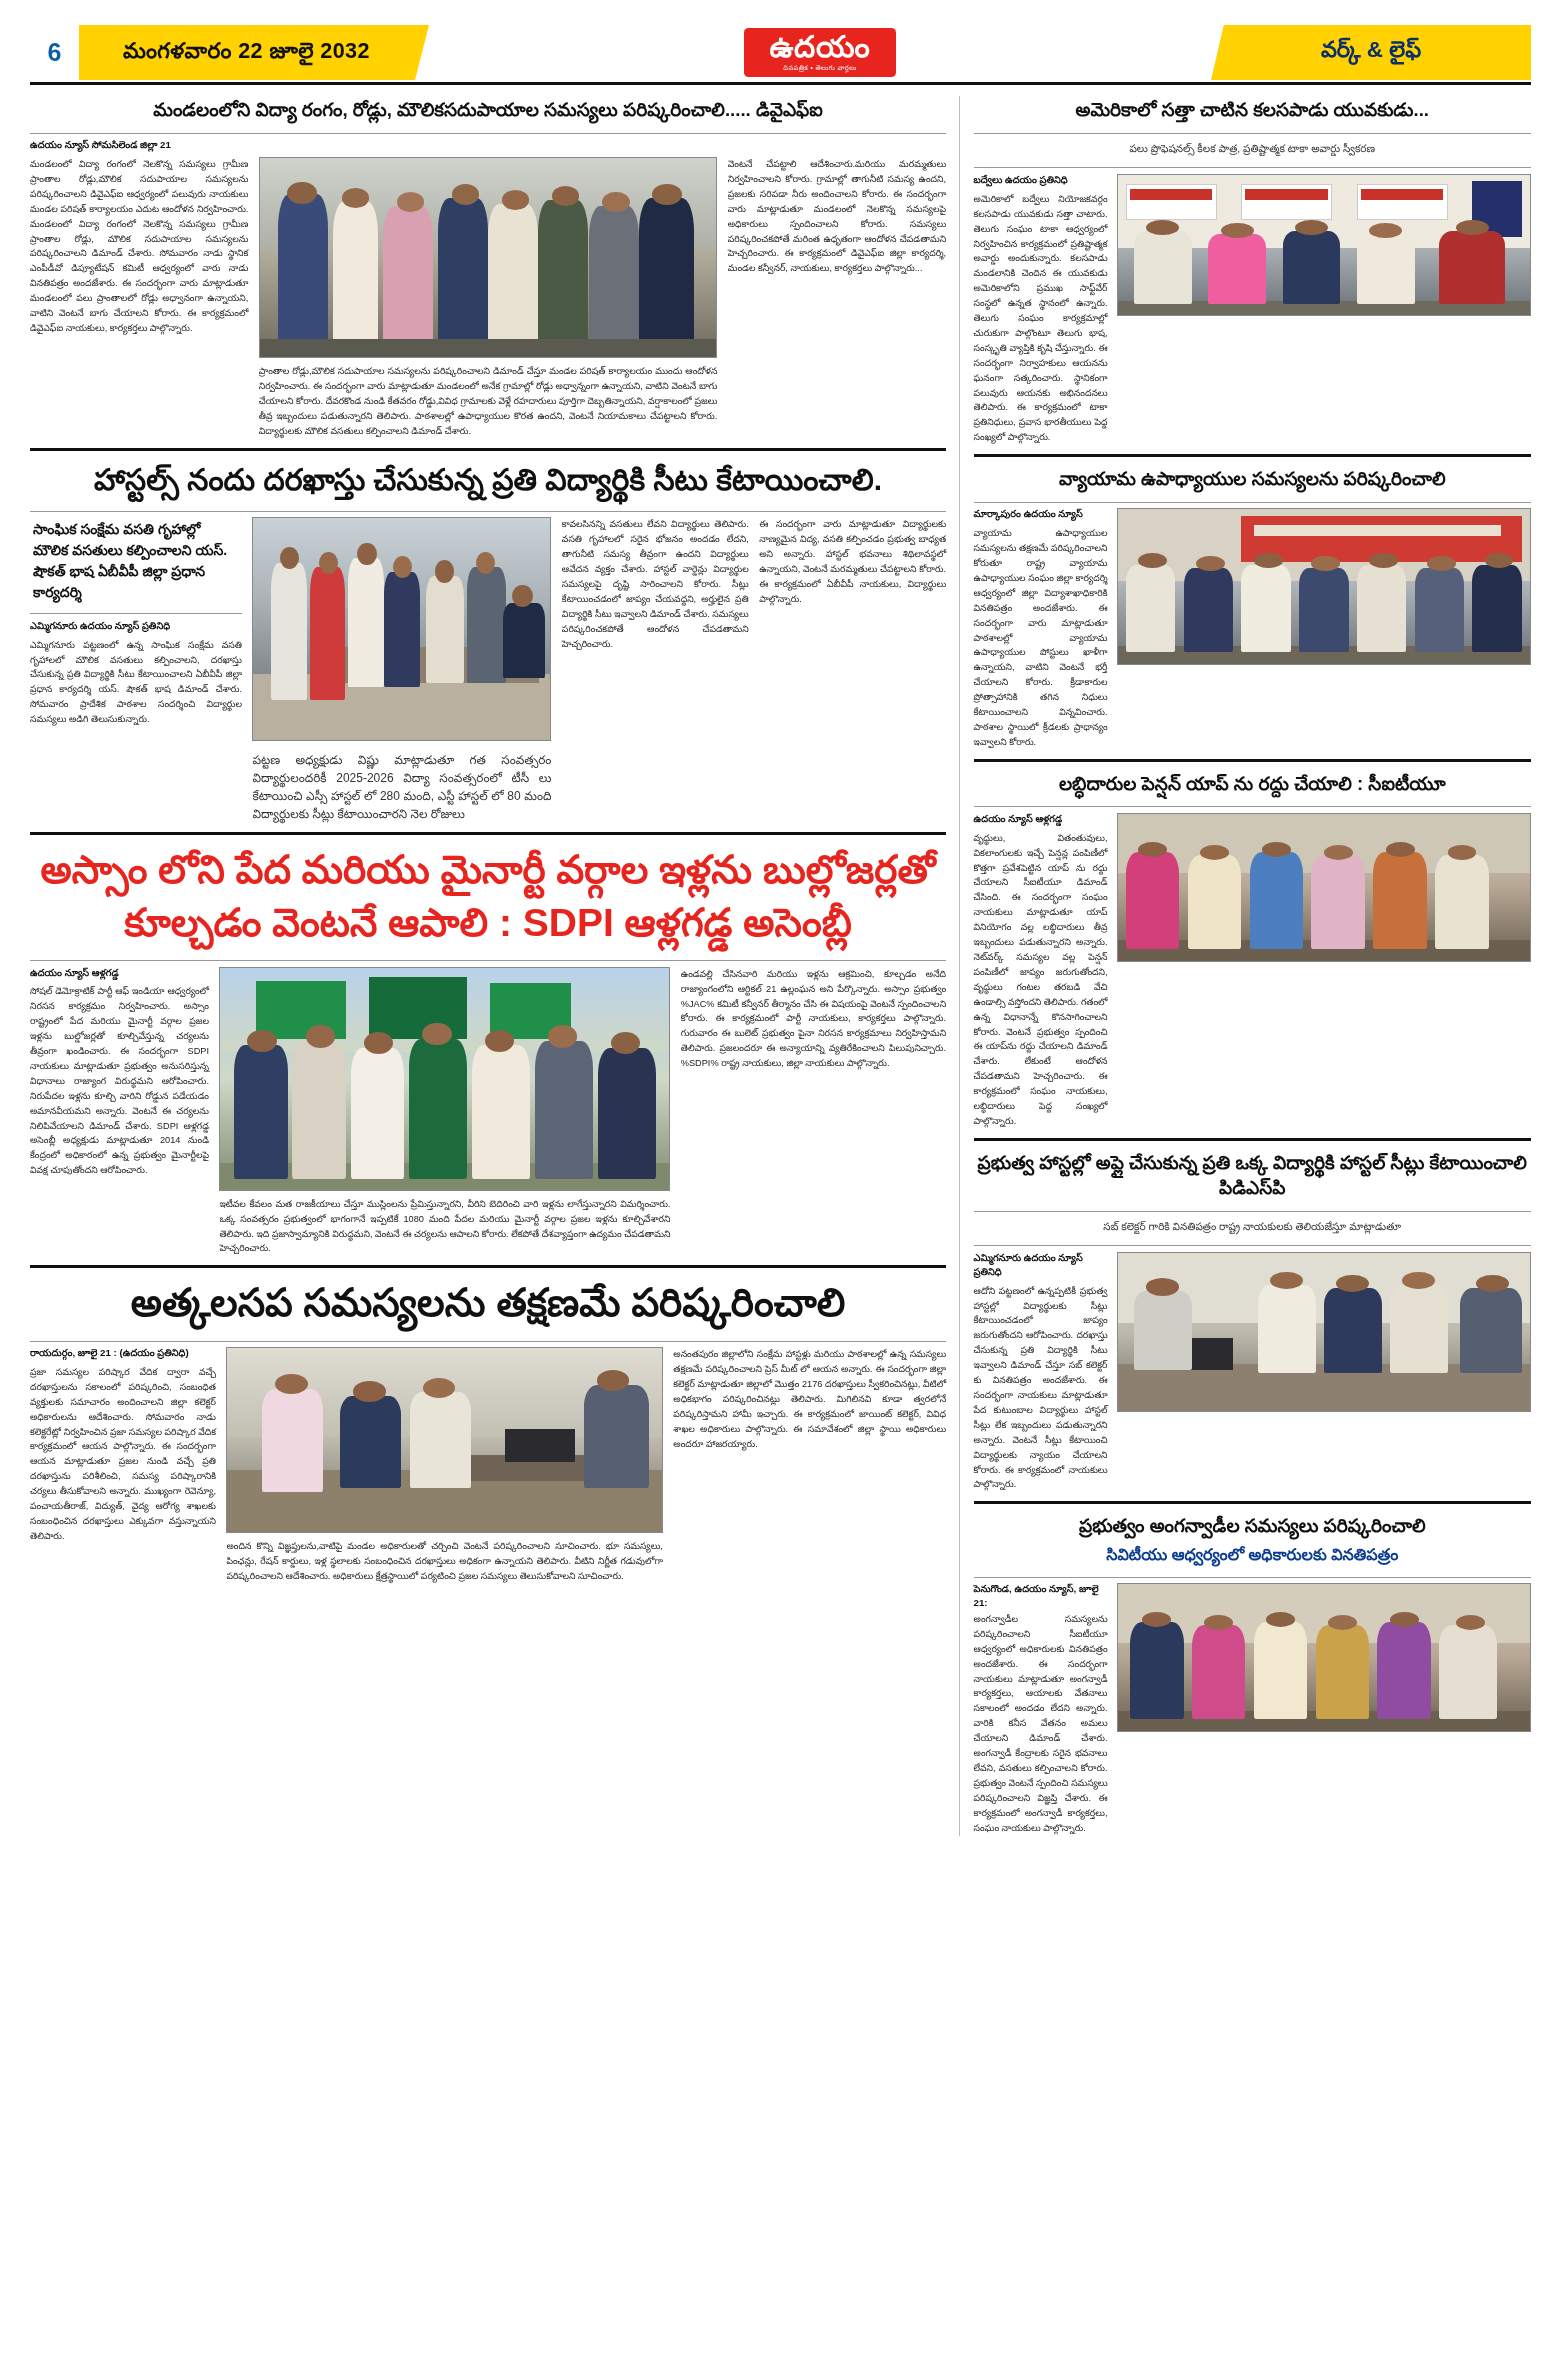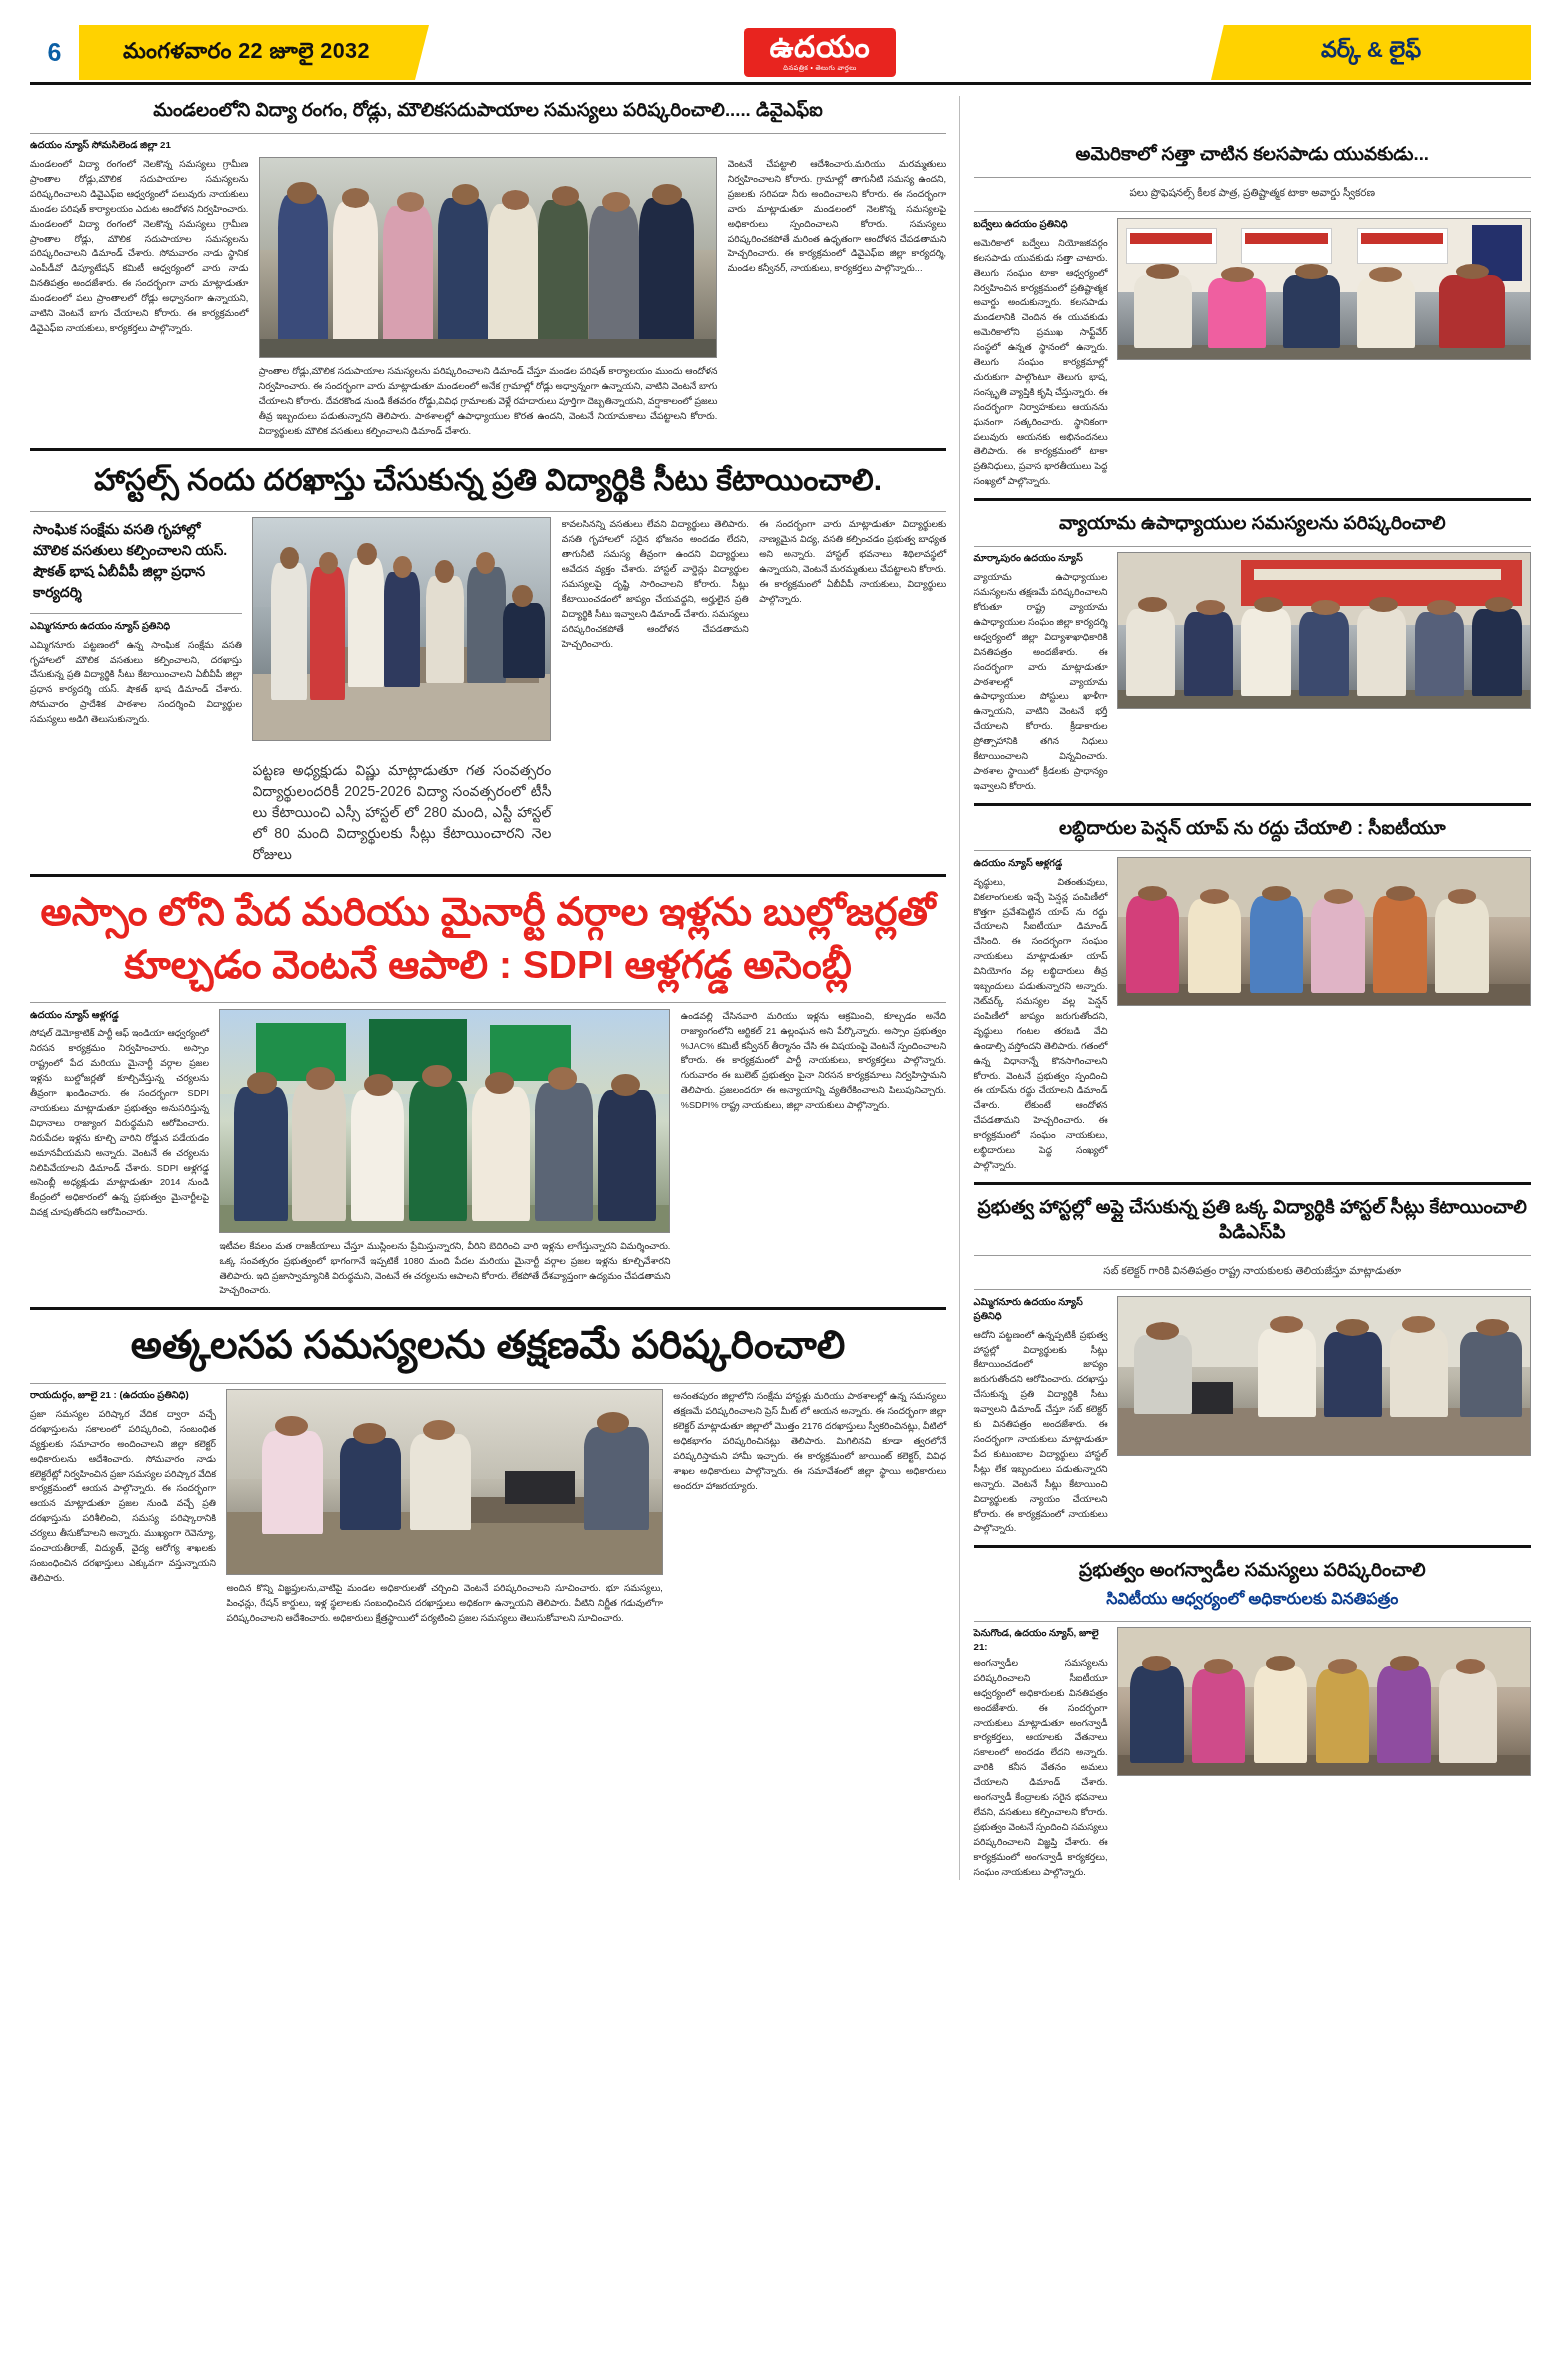--- a/index.html
+++ b/index.html
@@ -67,21 +67,21 @@
     background:#ffd200;
     display:flex; align-items:center; justify-content:center;
     font-size:22.4px; font-weight:bold; color:#0b2f6b;
     clip-path: polygon(4% 0, 100% 0, 100% 100%, 0% 100%);
   }
   .mh-rule { height:3.7px; background:#111; margin-top:1.5px; }
 
   
   .content { display:flex; gap:13.4px; margin-top:10.4px; }
   .col-left { width:917px; }
-  .col-right { width:558px;margin-top:44px; }
+  .col-right { width:558px; }
   .hr-thin { height:0.7px; background:#999; margin:6px 0; }
   .vrule { width:0.7px; background:#bbb; }
 
   .headline {
     font-size:18.6px; font-weight:bold; color:#111;
     text-align:center; line-height:1.35;
     padding:1.5px 3px 4.5px 3px;
   }
   .headline.big { font-size:30px; }
   .headline.red { color:#e8241f; }
@@ -103,22 +103,22 @@
 
   .body-text {
     font-size:9.2px;
     line-height:1.62;
     text-align:justify;
     color:#1a1a1a;
     word-break:break-word;
     hyphens:auto;
   }
   .caption {
-    font-size:14px; color:#333; line-height:1.5;
-    text-align:justify; margin-top:19px;
+    font-size:12px; color:#333; line-height:1.5;
+    text-align:justify; margin-top:10px;
   }
 
   
   .photo { position:relative; overflow:hidden; background:#ccc; }
   .ph-people { background:linear-gradient(180deg,#d8d2c4 0%,#b9b3a3 42%,#6f6a5e 100%); }
   .ph-indoor { background:linear-gradient(180deg,#cfd6da 0%,#9fa9ae 45%,#5d666c 100%); }
   .ph-rally  { background:linear-gradient(180deg,#a9c9e8 0%,#cfd9c8 50%,#7d8a6f 100%); }
   .ph-office { background:linear-gradient(180deg,#e3e1d8 0%,#bdb9ac 50%,#6e6a60 100%); }
   .ph-women  { background:linear-gradient(180deg,#dcd4c6 0%,#b6a694 50%,#6b5f50 100%); }
   .ph-hall   { background:linear-gradient(180deg,#dfe5e8 0%,#b3b9bd 45%,#6a7075 100%); }

